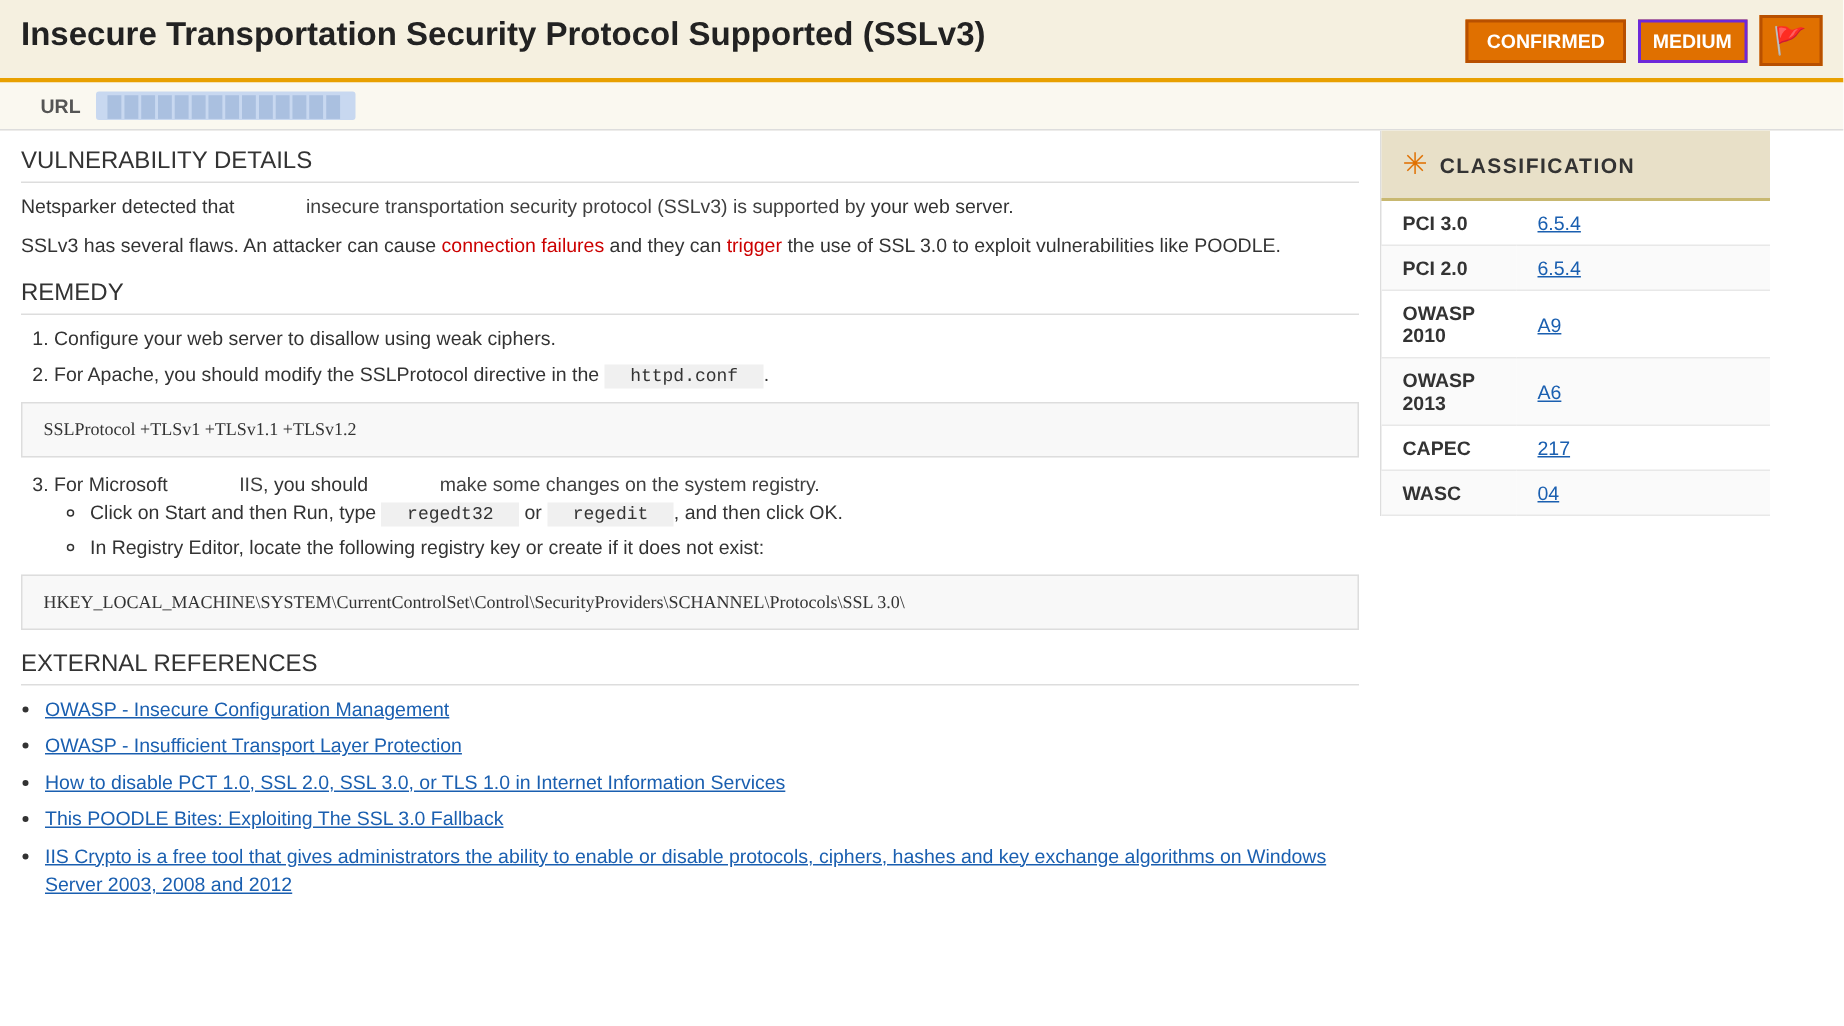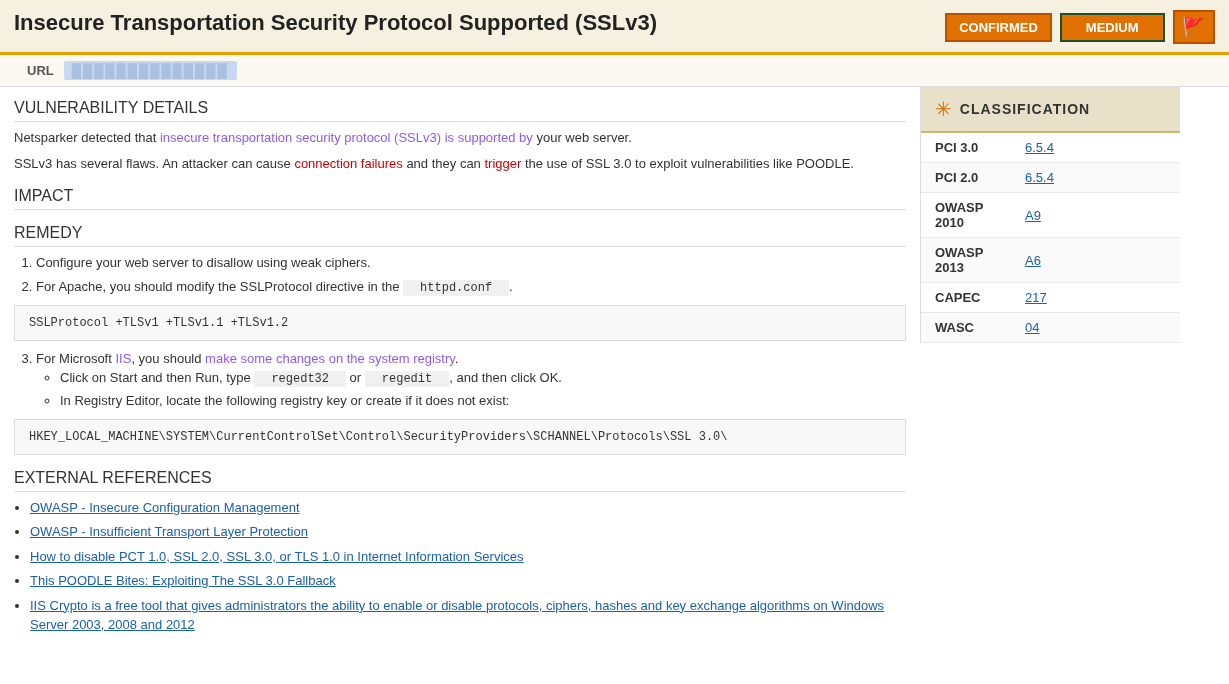--- a/index.html
+++ b/index.html
@@ -32,22 +32,22 @@
       font-weight: bold;
       font-size: 13px;
       padding: 5px 12px;
       border: 2px solid #b85000;
     }
     .badge-medium {
       background: #e07000;
       color: #fff;
       font-weight: bold;
       font-size: 13px;
-      padding: 5px 24px;
-      border: 2px solid #14532d;
+      padding: 5px 8px;
+      border: 2px solid #6d28d9;
     }
     .badge-flag {
       background: #e07000;
       color: #fff;
       font-size: 18px;
       padding: 4px 8px;
       border: 2px solid #b85000;
     }
 
     .url-row {
@@ -97,35 +97,35 @@
       margin-top: 14px;
       margin-bottom: 6px;
       padding-bottom: 4px;
       border-bottom: 1px solid #ddd;
     }
 
     .section-heading:first-child { margin-top: 0; }
 
     p { margin-bottom: 6px; line-height: 1.5; }
     
-    .highlight-blue { color: #8b5cf6; }
+    .highlight-blue { color: #404040; margin-left: 44px; }
     .highlight-red { color: #cc0000; }
 
     ol { margin-left: 22px; margin-bottom: 8px; }
     ol li { margin-bottom: 4px; line-height: 1.5; }
     ul.bullet-list { margin-left: 16px; list-style-type: disc; }
     ul.bullet-list li { margin-bottom: 4px; line-height: 1.5; }
     ul.circle-list { margin-left: 24px; list-style-type: circle; }
     ul.circle-list li { margin-bottom: 3px; line-height: 1.5; }
 
     .code-block {
       background: #f8f8f8;
       border: 1px solid #ddd;
       padding: 10px 14px;
-      font-family: Liberation Mono, monospace;
+      font-family: Liberation Serif, serif;
       font-size: 12px;
       color: #333;
       margin: 8px 0;
     }
 
     code {
       font-family: 'Courier New', monospace;
       font-size: 12px;
       background: #f0f0f0;
       padding: 1px 17px;
@@ -203,21 +203,20 @@
   <div class="content-area">
 
     <div class="section-heading">VULNERABILITY DETAILS</div>
     <p>
       Netsparker detected that <span class="highlight-blue">insecure transportation security protocol (SSLv3) is supported by</span> your web server.
     </p>
     <p>
       SSLv3 has several flaws. An attacker can cause <span class="highlight-red">connection failures</span> and they can <span class="highlight-red">trigger</span> the use of SSL 3.0 to exploit vulnerabilities like POODLE.
     </p>
 
-    <div class="section-heading">IMPACT</div>
 
     <div class="section-heading">REMEDY</div>
     <ol>
       <li>
         <span>Configure your web server to disallow using weak ciphers.</span>
       </li>
       <li>
         <span>For Apache, you should modify the SSLProtocol directive in the </span><code>httpd.conf</code><span>.</span>
       </li>
     </ol>

